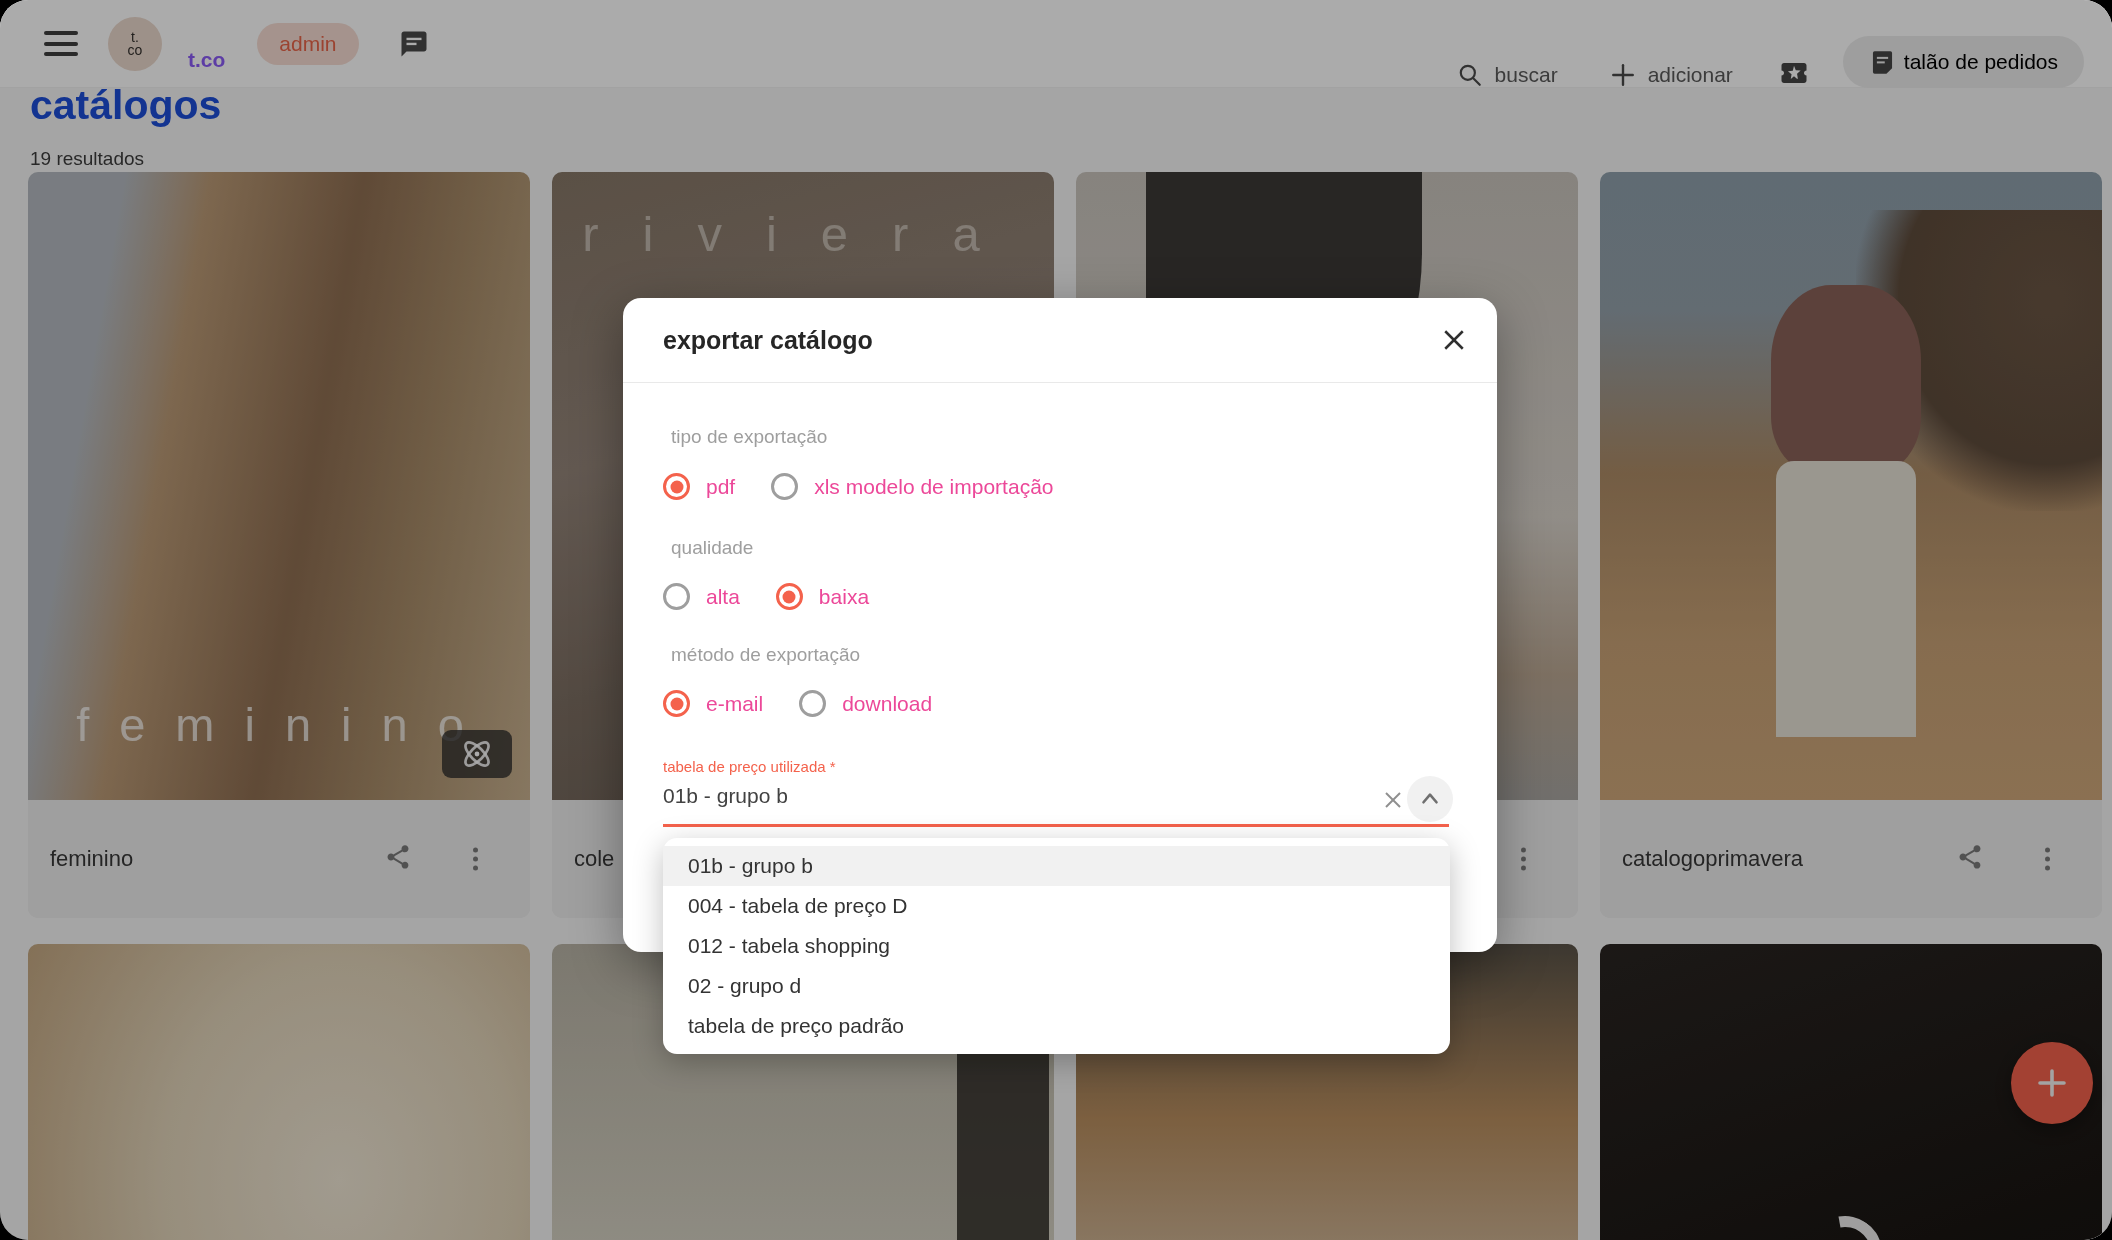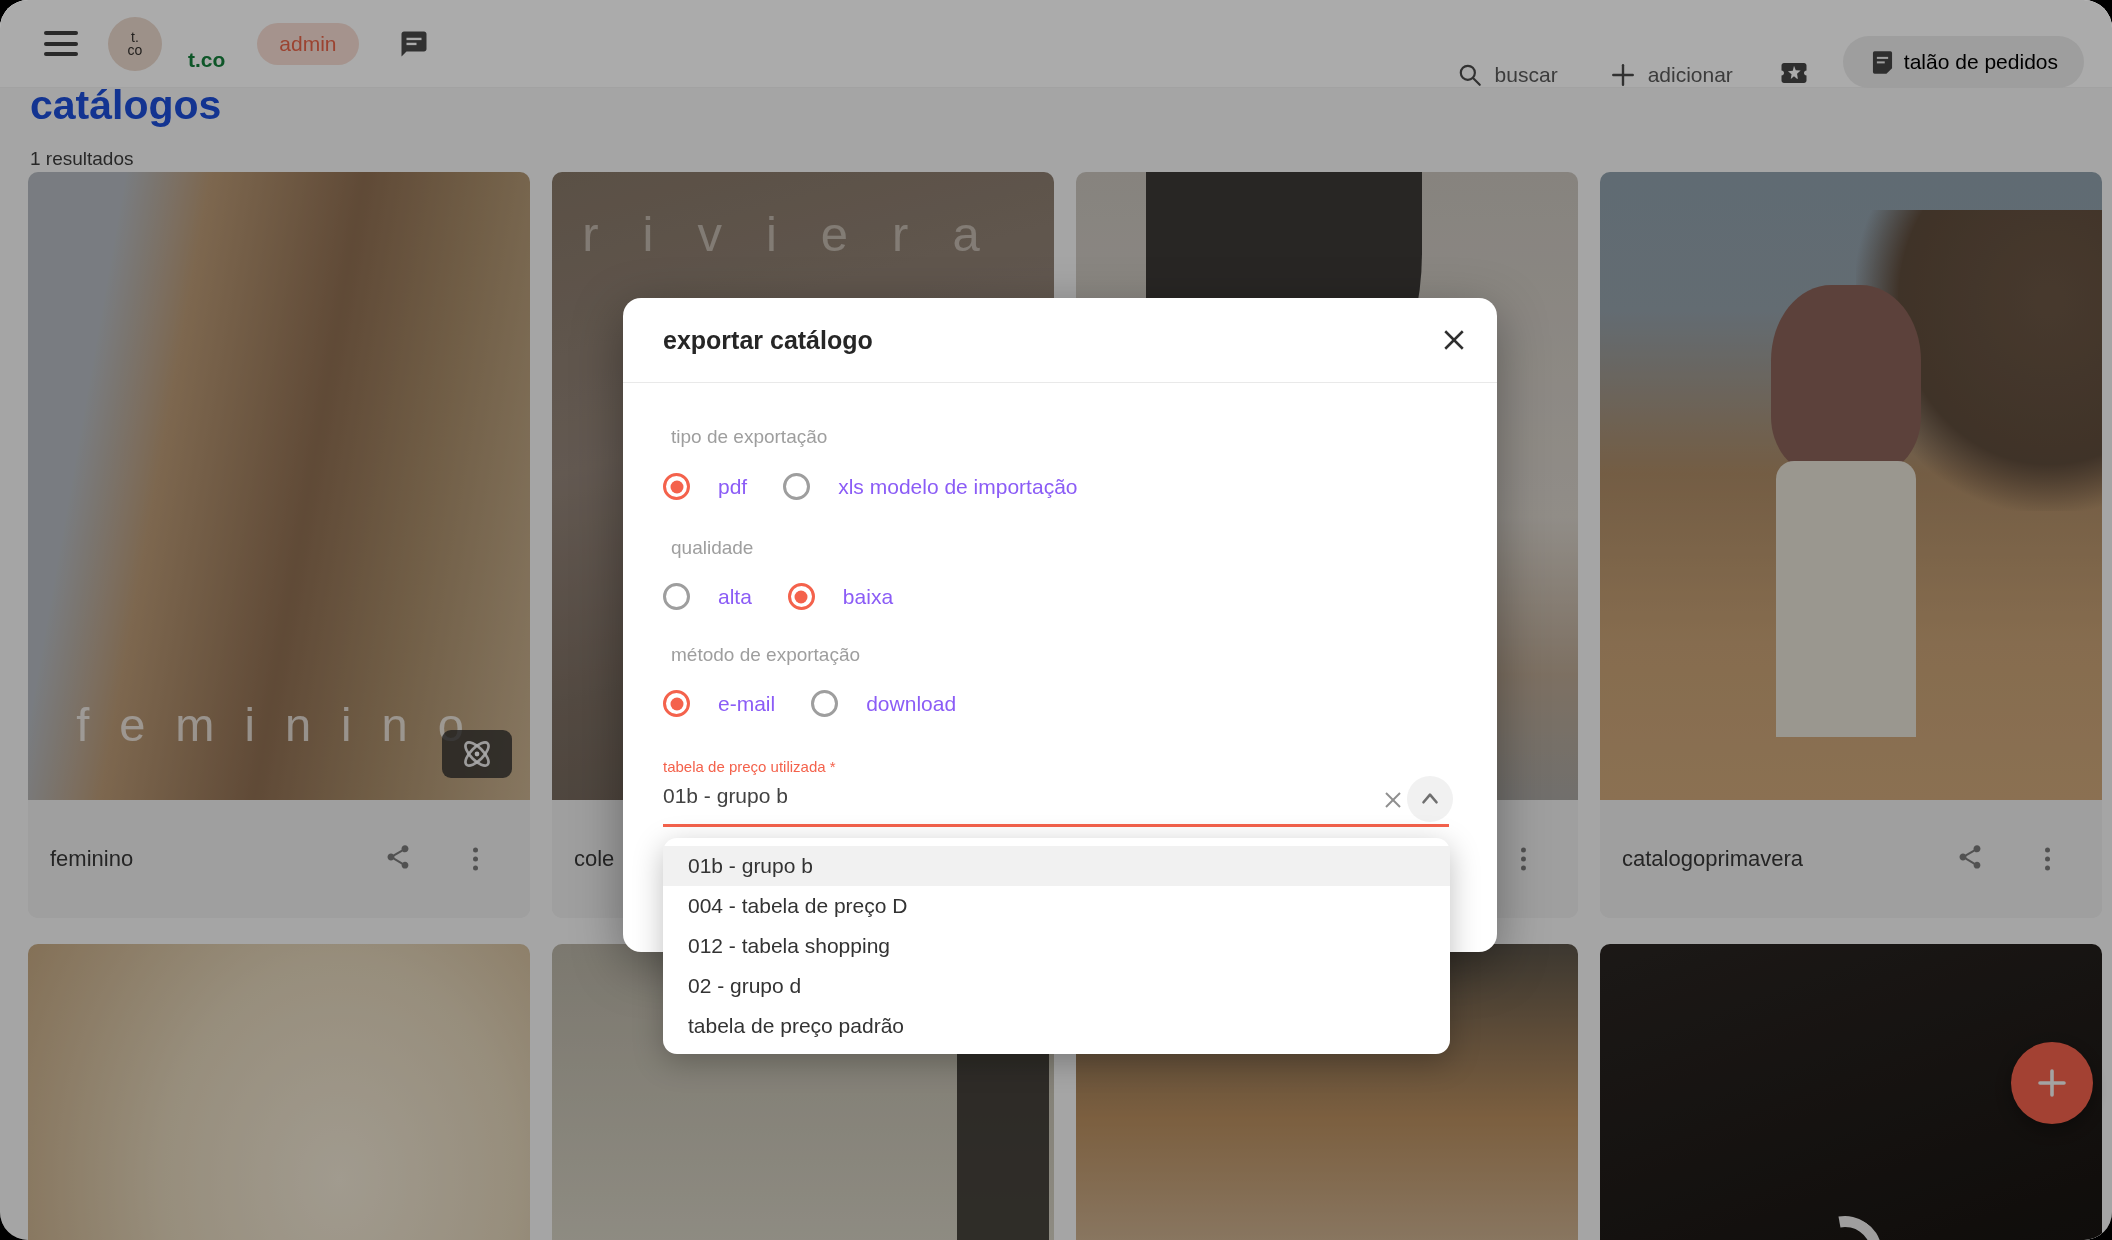--- a/index.html
+++ b/index.html
@@ -8,21 +8,21 @@
 
   
   .topbar { position:absolute; left:0; top:0; width:100%; height:88px; background:#ffffff;
             border-bottom:1px solid rgba(0,0,0,0.05); display:flex; align-items:center; z-index:1; }
   .tb-left { display:flex; align-items:center; padding-left:44px; }
   .hamburger { width:34px; height:25px; display:flex; flex-direction:column; justify-content:space-between; cursor:pointer; }
   .hamburger span { display:block; height:4px; border-radius:2px; background:#3f3f3f; }
   .logo-circle { width:54px; height:54px; border-radius:50%; background:#ebd8cc; margin-left:30px;
                  display:flex; flex-direction:column; align-items:center; justify-content:center;
                  font-family:"DejaVu Serif", serif; color:#33302d; font-size:14px; line-height:13px; }
-  .brand { margin-left:26px; font-size:21px; font-weight:700; color:#15803d;margin-top:32px; }
+  .brand { margin-left:26px; font-size:21px; font-weight:700; color:#8b5cf6;margin-top:32px; }
   .role-pill { margin-left:32px; background:#f6dcd2; color:#e8654a; font-size:21px; padding:9px 22px; border-radius:22px; }
   .chat-btn { margin-left:40px; width:30px; height:30px; }
 
   .tb-right { position:absolute; right:28px; top:0; height:88px; display:flex; align-items:flex-end; }
   .tb-action { display:flex; align-items:center; color:#5a5a5a; font-size:21px; cursor:pointer; }
   .tb-action .lbl { margin-left:12px; }
   .gap1 { margin-right:52px; } .gap2 { margin-right:46px; } .gap3 { margin-right:34px; }
   .order-pill { display:flex; align-items:center; background:#ececec; border-radius:26px; height:52px; padding:0 26px; cursor:pointer; }
   .order-pill .lbl { margin-left:8px; font-size:21px; color:#000000; }
 
@@ -77,21 +77,21 @@
   .modal-title { position:absolute; left:40px; top:50%; transform:translateY(-50%); font-size:25px; font-weight:700; color:#262626; }
   .modal-close { position:absolute; right:28px; top:50%; transform:translateY(-50%); width:30px; height:30px; cursor:pointer; }
 
   .sec-label { position:absolute; left:48px; font-size:19px; color:#9e9e9e; }
   .radio-row { position:absolute; left:40px; display:flex; align-items:center; }
   .radio-opt { display:flex; align-items:center; margin-right:36px; cursor:pointer; }
   .radio { width:27px; height:27px; border-radius:50%; border:3px solid #9e9e9e; position:relative; flex:0 0 auto; }
   .radio.sel { border-color:var(--accent); }
   .radio.sel::after { content:""; position:absolute; left:50%; top:50%; transform:translate(-50%,-50%);
                       width:13px; height:13px; border-radius:50%; background:var(--accent); }
-  .radio-lbl { margin-left:28px; font-size:21px; color:#8b5cf6; }
+  .radio-lbl { margin-left:16px; font-size:21px; color:#ec4899; }
 
   .combo-label { position:absolute; left:40px; top:460px; font-size:15px; color:var(--accent); }
   .combo-input { position:absolute; left:40px; top:486px; width:640px; border:none; outline:none; font-size:21px; color:#424242; background:transparent; }
   .combo-underline { position:absolute; left:40px; top:526px; width:786px; height:3px; background:var(--accent); }
   .combo-clear { position:absolute; right:92px; top:490px; width:24px; height:24px; cursor:pointer; }
   .combo-toggle { position:absolute; right:44px; top:478px; width:46px; height:46px; border-radius:50%; background:#f1f1f1;
                   display:flex; align-items:center; justify-content:center; cursor:pointer; }
 
   
   .dropdown { position:absolute; left:663px; top:838px; width:787px; border-radius:14px; background:#fff; padding:8px 0;
@@ -155,21 +155,21 @@
             <path fill="#454545" d="M5 2h14a1.5 1.5 0 0 1 1.5 1.5V17l-5 5H5a1.5 1.5 0 0 1-1.5-1.5v-17A1.5 1.5 0 0 1 5 2z"></path>
             <rect x="7" y="7" width="10" height="1.8" fill="#ececec"></rect>
             <rect x="7" y="11" width="7" height="1.8" fill="#ececec"></rect>
           </svg>
         <span class="lbl">talão de pedidos</span>
       </div>
     </div>
   </div>
 
   <div class="page-title">catálogos</div>
-  <div class="page-sub">1 resultados</div>
+  <div class="page-sub">19 resultados</div>
 
   <div class="grid">
 
     <div class="card">
       <div class="card-img ph1">
         <div class="overlay-word word-feminino">feminino</div>
         <div class="atom-badge">
           <svg width="36" height="36" viewBox="0 0 24 24">
               <g fill="none" stroke="rgba(255,255,255,0.88)" stroke-width="1.8">
                 <ellipse cx="12" cy="12" rx="10" ry="4.2" transform="rotate(45 12 12)"></ellipse>

